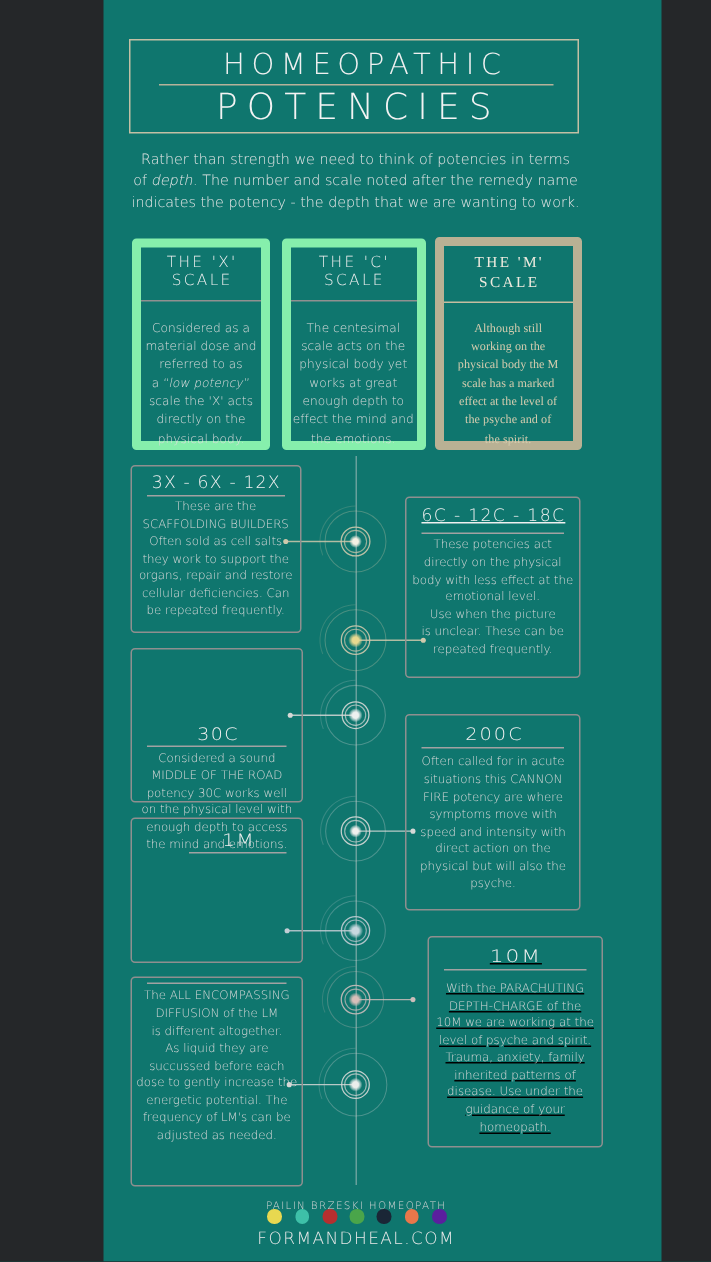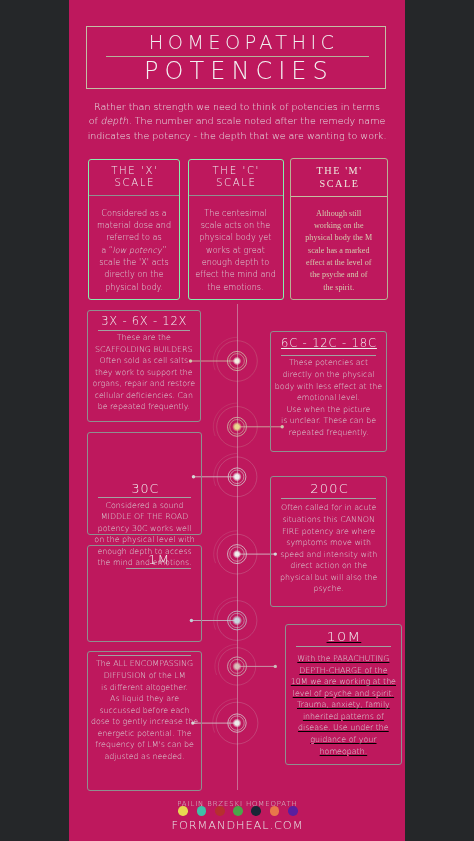--- a/index.html
+++ b/index.html
@@ -1,39 +1,39 @@
 <!DOCTYPE html>
 <html><head>
 <meta charset="utf-8">
 <style>
   html,body{margin:0;padding:0;background:#252729;}
   body{width:474px;height:841px;overflow:hidden;
        font-family:"DejaVu Sans",sans-serif;font-weight:200;-webkit-font-smoothing:antialiased;}
   #page{position:relative;width:474px;height:841px;background:#252729;}
-  #panel{position:absolute;left:69px;top:0;width:336px;height:841px;background:#be185d;}
+  #panel{position:absolute;left:69px;top:0;width:372px;height:841px;background:#0f766e;}
 
   
   .title-box{position:absolute;left:17.4px;top:25.5px;width:299.3px;height:63px;
              border:1px solid #c3bfa4;box-sizing:border-box;}
   .title-l1{position:absolute;left:-14px;top:6.5px;width:336px;text-align:center;
             font-size:19.4px;letter-spacing:4.33px;color:#f0f0f0;text-indent:4.33px;
             line-height:19.4px;}
   .title-rule{position:absolute;left:18.3px;top:29.5px;width:263.4px;height:1px;background:#b6b29a;}
   .title-l2{position:absolute;left:-19.5px;top:32.5px;width:336px;text-align:center;
             font-size:24px;letter-spacing:6.05px;color:#f3f3f3;text-indent:6.05px;
             line-height:24px;}
 
   
   .intro{position:absolute;left:-19px;top:99.5px;width:374px;text-align:center;white-space:nowrap;
          font-size:9.5px;line-height:14.5px;color:#e6e6e6;letter-spacing:0.01px;}
   .intro > div{text-indent:0.05px;}
   .intro i{font-style:normal;display:inline-block;transform:skewX(-12deg);}
 
   
-  .card{position:absolute;box-sizing:border-box;border:1px solid #86efac;border-radius:3px;}
+  .card{position:absolute;box-sizing:border-box;border:6px solid #86efac;border-radius:3px;}
   #card1{left:19px;top:158.5px;width:92px;height:141px;}
   #card2{left:118.5px;top:158.5px;width:96px;height:141px;}
   #card3{left:221px;top:157.5px;width:97.5px;height:142.5px;}
   .card.gold{border-color:#b9b194;font-family:Liberation Serif, serif;}
   .card-hd{box-sizing:border-box;border-bottom:1px solid #909090;height:36px;
            text-align:center;color:#efefef;font-size:10.2px;letter-spacing:1.6px;
            line-height:12.5px;padding-top:5.4px;text-indent:1.6px;}
   .card.gold .card-hd{border-bottom-color:#c5bda0;color:#eeeade;height:38px;padding-top:6.5px;}
   .card-bd{text-align:center;color:#dcdcdc;font-size:8.1px;line-height:12.35px;padding:11.2px 1px 0;letter-spacing:0.04px;}
   .card.gold .card-bd{color:#d4ccae;}

